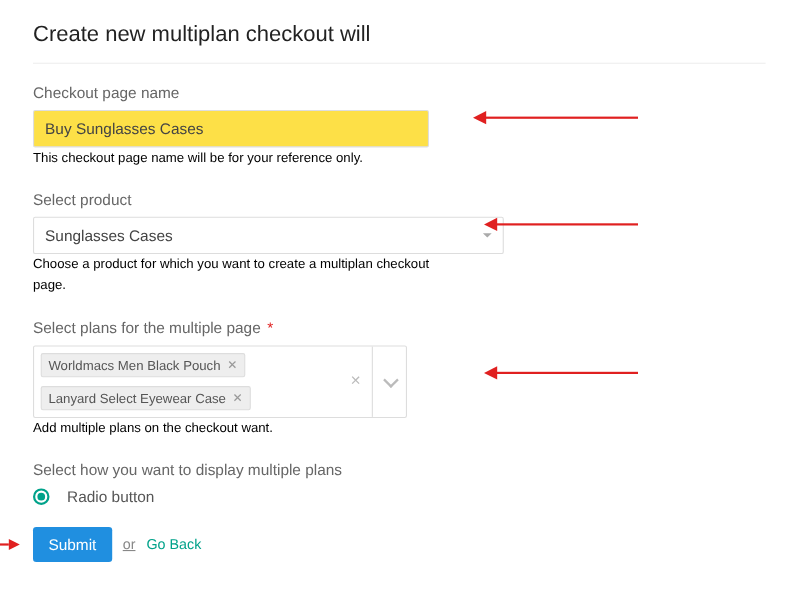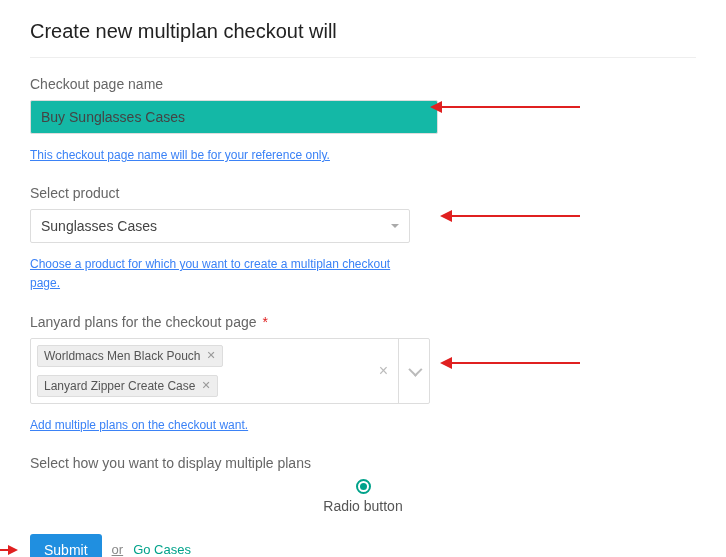--- a/index.html
+++ b/index.html
@@ -24,55 +24,54 @@
   }
   .form-group { margin-bottom: 20px; position: relative; }
   .label {
     font-size: 14px;
     color: #666;
     margin-bottom: 8px;
     display: block;
   }
   .req { color: #e02020; margin-left: 2px; }
   .text-input {
-    width: 408px;
+    width: 360px;
     padding: 8px 10px;
     font-size: 14px;
     border: 1px solid #ddd;
     border-radius: 2px;
     color: #444;
-    background: #14b8a6;
+    background: #fde047;
   }
   .helper {
     font-size: 12px;
-    color: #3b82f6;
-    margin-top: 12px;
+    color: #000000;
+    margin-top: 0;
     line-height: 1.6;
     max-width: 380px;
-    text-decoration: underline;
   }
   .select-wrap {
-    width: 380px;
+    width: 428px;
     border: 1px solid #ddd;
     border-radius: 2px;
     display: flex;
     align-items: center;
     padding: 8px 10px;
     cursor: pointer;
     background: #fff;
   }
   .select-value { flex: 1; color: #444; }
   .caret-down {
     width: 0; height: 0;
     border-left: 4px solid transparent;
     border-right: 4px solid transparent;
     border-top: 4px solid #aaa;
   }
   .multi-wrap {
-    width: 400px;
+    width: 340px;
     border: 1px solid #ddd;
     border-radius: 2px;
     display: flex;
     align-items: stretch;
     background: #fff;
   }
   .chips {
     flex: 1;
     padding: 6px 6px 2px 6px;
     display: flex;
@@ -113,25 +112,24 @@
     cursor: pointer;
   }
   .chevron-down {
     width: 10px; height: 10px;
     border-right: 2px solid #bbb;
     border-bottom: 2px solid #bbb;
     transform: rotate(45deg) translateY(-2px);
   }
   .radio-row {
     display: flex;
-    align-items: center;
-    gap: 4px;
+    align-items: flex-end;
+    gap: 16px;
     margin-bottom: 8px;
     cursor: pointer;
-    flex-direction: column;
   }
   .radio {
     width: 15px; height: 15px;
     border: 2px solid #555;
     border-radius: 50%;
     display: inline-flex;
     align-items: center;
     justify-content: center;
   }
   .radio.checked { border-color: #00a28a; }
@@ -220,31 +218,31 @@
   <div class="select-wrap">
     <span class="select-value">Sunglasses Cases</span>
     <span class="caret-down"></span>
   </div>
   <div class="helper">Choose a product for which you want to create a multiplan checkout page.</div>
   <div class="arrow" style="left:420px; top:30px; width:130px;"></div>
 </div>
 
 <div class="form-group">
   <label class="label">
-    <span>Lanyard plans for the checkout page</span>
+    <span>Select plans for the multiple page</span>
     <span class="req">*</span>
   </label>
   <div class="multi-wrap">
     <div class="chips">
       <span class="chip">
         <span>Worldmacs Men Black Pouch</span>
         <span class="chip-x">✕</span>
       </span>
       <span class="chip">
-        <span>Lanyard Zipper Create Case</span>
+        <span>Lanyard Select Eyewear Case</span>
         <span class="chip-x">✕</span>
       </span>
     </div>
     <div class="multi-clear">×</div>
     <div class="multi-toggle">
       <span class="chevron-down"></span>
     </div>
   </div>
   <div class="helper">Add multiple plans on the checkout want.</div>
   <div class="arrow" style="left:420px; top:48px; width:130px;"></div>
@@ -257,14 +255,14 @@
         <span class="radio-dot"></span>
       </span>
     <span class="radio-label">Radio button</span>
   </div>
 </div>
 
 <div class="actions">
   <span class="arrow-small"></span>
   <button class="btn-primary">Submit</button>
   <span class="or">or</span>
-  <a class="link">Go Cases</a>
+  <a class="link">Go Back</a>
 </div>
 
 </body></html>

